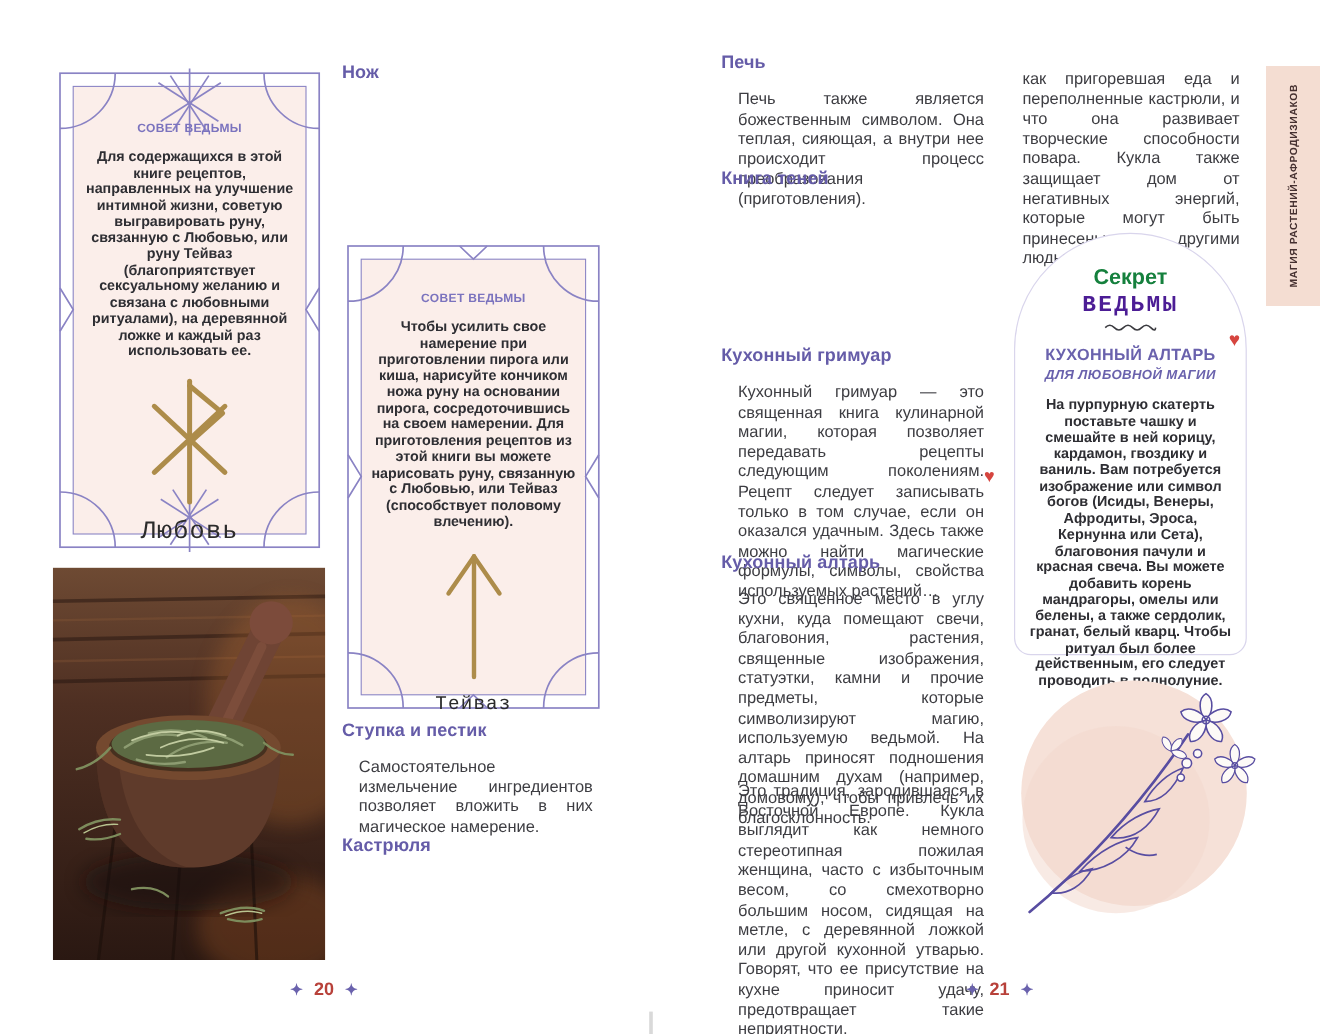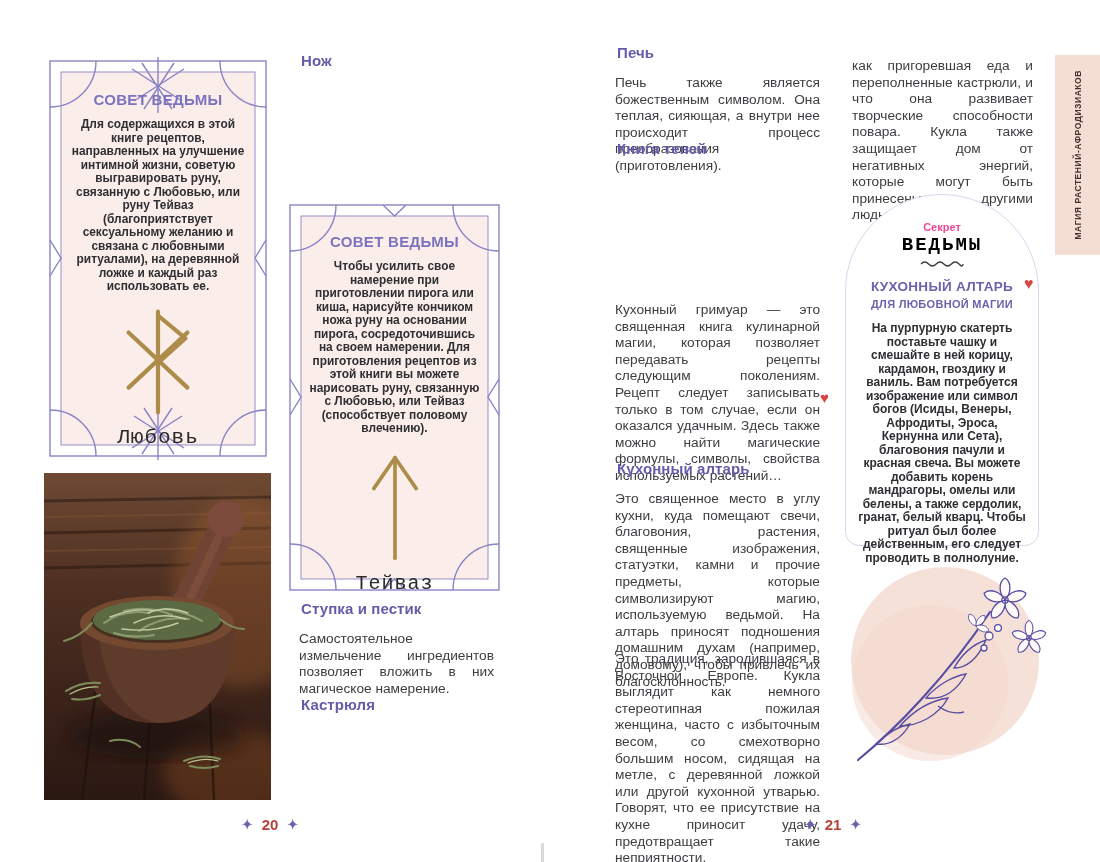--- a/index.html
+++ b/index.html
@@ -1,44 +1,44 @@
 <!DOCTYPE html>
 <html><head>
 <meta charset="utf-8">
 <style>
   html,body{margin:0;padding:0;background:#ffffff;}
   .stage{position:relative;width:1100px;height:862px;background:#ffffff;
          font-family:"Liberation Sans",sans-serif;overflow:hidden;color:#3d3d42;}
   .abs{position:absolute;}
 
   
-  .sec-h{margin:0 0 4px 16px;font-size:15px;font-weight:700;color:#655ca8;letter-spacing:.1px;}
+  .sec-h{margin:0 0 4px 0;font-size:15px;font-weight:700;color:#655ca8;letter-spacing:.1px;}
   .sec-p{margin:14px;font-size:13.7px;line-height:16.6px;color:#3d3d42;text-align:justify;}
 
   
   .tipbox{box-sizing:border-box;}
   .tipbox .frame{position:absolute;left:0;top:0;}
   .fo{fill:none;stroke:#8a83c4;stroke-width:1.4;}
   .fi{fill:#fbeeea;stroke:#8a83c4;stroke-width:.9;}
   .tip-inner{position:relative;text-align:center;}
-  .tip-title{margin:0;font-size:15px;font-weight:700;color:#7b73be;letter-spacing:.3px;}
+  .tip-title{margin:11px;font-size:10px;font-weight:700;color:#7b73be;letter-spacing:.3px;}
   .tip-body{margin:10px 0 0 0;font-size:11.9px;line-height:13.5px;font-weight:700;color:#2e2e33;}
   .rune{display:block;margin:0 auto;}
   .rune-stroke{fill:none;stroke:#ad8c4a;stroke-linecap:round;stroke-linejoin:round;}
   .rune-caption{margin:8px 0 0 0;font-family:"Liberation Mono","DejaVu Sans Mono",monospace;
-                font-size:20px;color:#2b2b2b;letter-spacing:1px;}
+                font-size:16px;color:#2b2b2b;letter-spacing:1px;}
 
   
   .secret{box-sizing:border-box;background:#ffffff;border:1.6px solid #d9d5ec;
           border-radius:110px 110px 16px 16px;text-align:center;padding:26px 12px 0 12px;}
-  .secret-label{margin:0;font-size:11px;font-weight:700;color:#ec4899;}
+  .secret-label{margin:0;font-size:18px;font-weight:700;color:#15803d;}
   .secret-word{margin:1px 0 0 0;font-family:"Liberation Mono","DejaVu Sans Mono",monospace;
-               font-size:19px;font-weight:700;color:#000000;letter-spacing:2px;}
+               font-size:19px;font-weight:700;color:#4c1d95;letter-spacing:2px;}
   .secret-title{margin:12px 0 0 0;font-size:13.5px;font-weight:700;color:#6a62ad;letter-spacing:.3px;}
-  .secret-sub{margin:4px 0 0 0;font-size:11px;font-weight:700;color:#6a62ad;letter-spacing:.3px;}
+  .secret-sub{margin:4px 0 0 0;font-size:11px;font-weight:700;color:#6a62ad;letter-spacing:.3px;font-style:italic;}
   .secret-body{margin:12px 0 0 0;font-size:12px;line-height:13.5px;font-weight:700;color:#2e2e33;}
   .squiggle{display:block;margin:3px auto 0 auto;}
 
   
   .heart{font-size:16px;color:#d6453f;line-height:1;}
   .pageno{display:flex;align-items:center;justify-content:center;gap:9px;
           font-size:15px;font-weight:700;color:#b8413a;}
   .pageno .spark{color:#6a62ad;font-size:13px;}
   .sidetab{background:#f4ddd2;display:flex;align-items:center;justify-content:center;}
   .sidetab span{writing-mode:vertical-rl;transform:rotate(180deg);
@@ -211,20 +211,21 @@
     <div class="abs" style="left:601px;top:44px;width:233px;">
       <h3 class="sec-h">Печь</h3>
       <p class="sec-p">Печь также является божественным символом. Она теплая, сияющая, а внутри нее происходит процесс преобразования (приготовления).</p>
     </div>
 
     <div class="abs" style="left:601px;top:140px;width:233px;">
       <h3 class="sec-h">Книга теней</h3>
     </div>
 
     <div class="abs" style="left:601px;top:288px;width:233px;">
+      <h3 class="sec-h">Кухонный гримуар</h3>
       <p class="sec-p">Кухонный гримуар — это священная книга кулинарной магии, которая позволяет передавать рецепты следующим поколениям. Рецепт следует записывать только в том случае, если он оказался удачным. Здесь также можно найти магические формулы, символы, свойства используемых растений…</p>
     </div>
 
     <div class="abs" style="left:601px;top:460px;width:233px;">
       <h3 class="sec-h">Кухонный алтарь</h3>
       <p class="sec-p">Это священное место в углу кухни, куда помещают свечи, благовония, растения, священные изображения, статуэтки, камни и прочие предметы, которые символизируют магию, используемую ведьмой. На алтарь приносят подношения домашним духам (например, домовому), чтобы привлечь их благосклонность.</p>
     </div>
 
     <div class="abs" style="left:601px;top:637px;width:233px;">
       <p class="sec-p">Это традиция, зародившаяся в Восточной Европе. Кукла выглядит как немного стереотипная пожилая женщина, часто с избыточным весом, со смехотворно большим носом, сидящая на метле, с деревянной ложкой или другой кухонной утварью. Говорят, что ее присутствие на кухне приносит удачу, предотвращает такие неприятности,</p>

